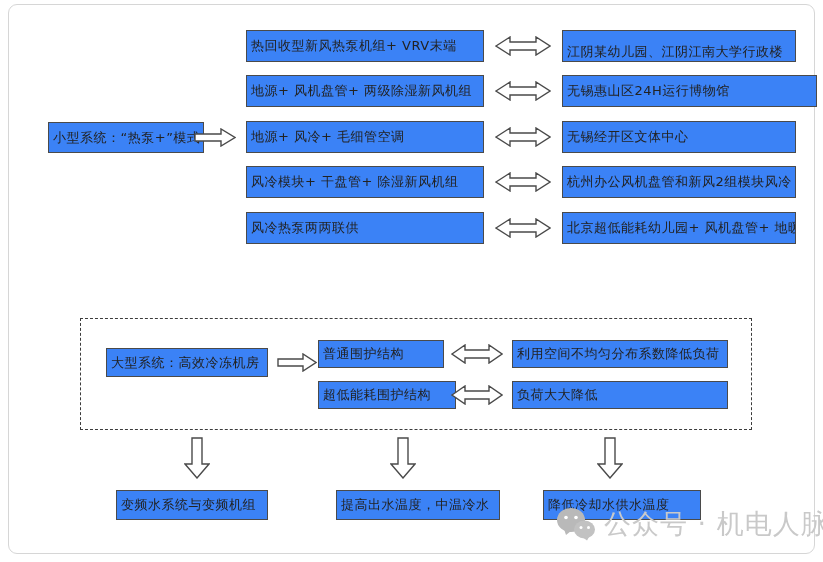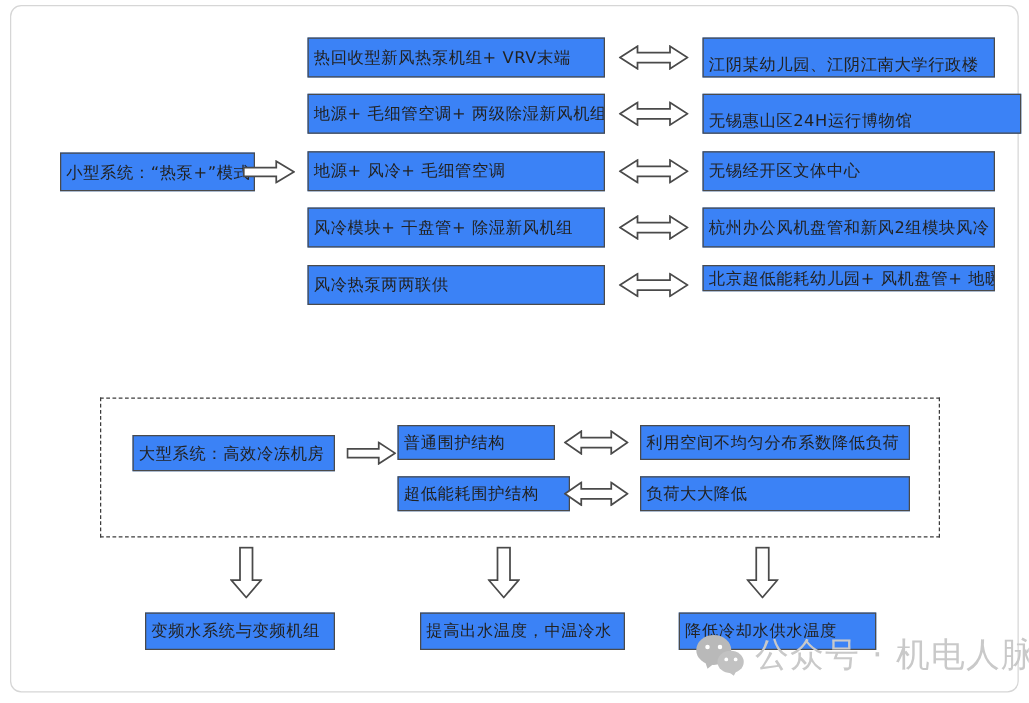--- a/index.html
+++ b/index.html
@@ -50,28 +50,28 @@
 <div class="arrow" style="left:495px;top:36px;">
   <svg width="56" height="20" viewBox="0 0 56 20">
     <polygon points="1,10 15,1 15,6 41,6 41,1 55,10 41,19 41,14 15,14 15,19" fill="#ffffff" stroke="#4a4a4a" stroke-width="1.4"></polygon>
   </svg>
 </div>
 <div class="box" style="left:562px;top:30px;width:234px;height:32px;align-items:flex-end;">
   <span>江阴某幼儿园、江阴江南大学行政楼</span>
 </div>
 
 <div class="box" style="left:246px;top:75px;width:238px;height:32px;">
-  <span>地源+ 毛细管空调+ 两级除湿新风机组</span>
+  <span>地源+ 风机盘管+ 两级除湿新风机组</span>
 </div>
 <div class="arrow" style="left:495px;top:81px;">
   <svg width="56" height="20" viewBox="0 0 56 20">
     <polygon points="1,10 15,1 15,6 41,6 41,1 55,10 41,19 41,14 15,14 15,19" fill="#ffffff" stroke="#4a4a4a" stroke-width="1.4"></polygon>
   </svg>
 </div>
-<div class="box" style="left:562px;top:75px;width:255px;height:32px;align-items:flex-end;">
+<div class="box" style="left:562px;top:75px;width:255px;height:32px;">
   <span>无锡惠山区24H运行博物馆</span>
 </div>
 
 <div class="box" style="left:246px;top:121px;width:238px;height:32px;">
   <span>地源+ 风冷+ 毛细管空调</span>
 </div>
 <div class="arrow" style="left:495px;top:127px;">
   <svg width="56" height="20" viewBox="0 0 56 20">
     <polygon points="1,10 15,1 15,6 41,6 41,1 55,10 41,19 41,14 15,14 15,19" fill="#ffffff" stroke="#4a4a4a" stroke-width="1.4"></polygon>
   </svg>
@@ -93,21 +93,21 @@
 </div>
 
 <div class="box" style="left:246px;top:212px;width:238px;height:32px;">
   <span>风冷热泵两两联供</span>
 </div>
 <div class="arrow" style="left:495px;top:218px;">
   <svg width="56" height="20" viewBox="0 0 56 20">
     <polygon points="1,10 15,1 15,6 41,6 41,1 55,10 41,19 41,14 15,14 15,19" fill="#ffffff" stroke="#4a4a4a" stroke-width="1.4"></polygon>
   </svg>
 </div>
-<div class="box" style="left:562px;top:212px;width:234px;height:21px;">
+<div class="box" style="left:562px;top:212px;width:234px;height:32px;">
   <span>北京超低能耗幼儿园+ 风机盘管+ 地暖</span>
 </div>
 
 <div class="dashed-group"></div>
 
 <div class="box" style="left:106px;top:348px;width:162px;height:29px;">
   <span>大型系统：高效冷冻机房</span>
 </div>
 
 <div class="arrow" style="left:277px;top:353px;">

